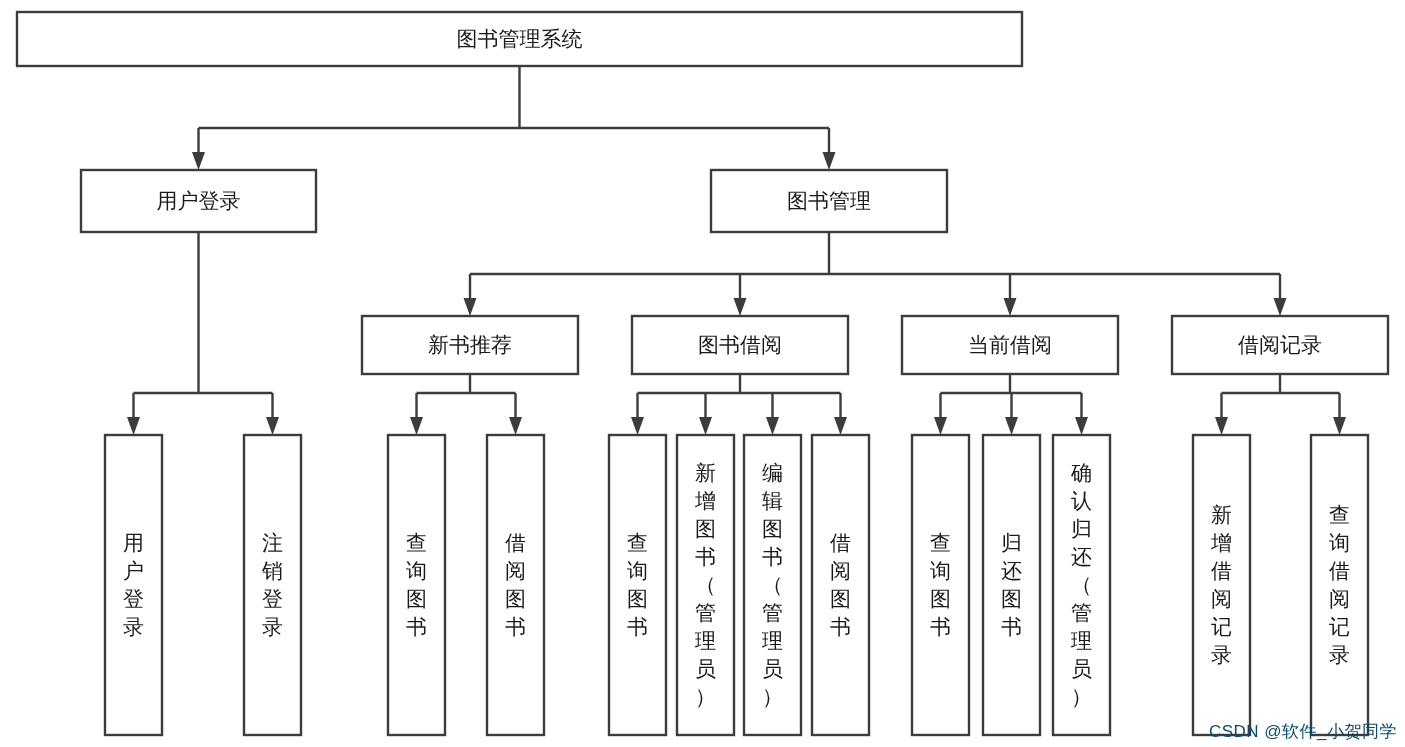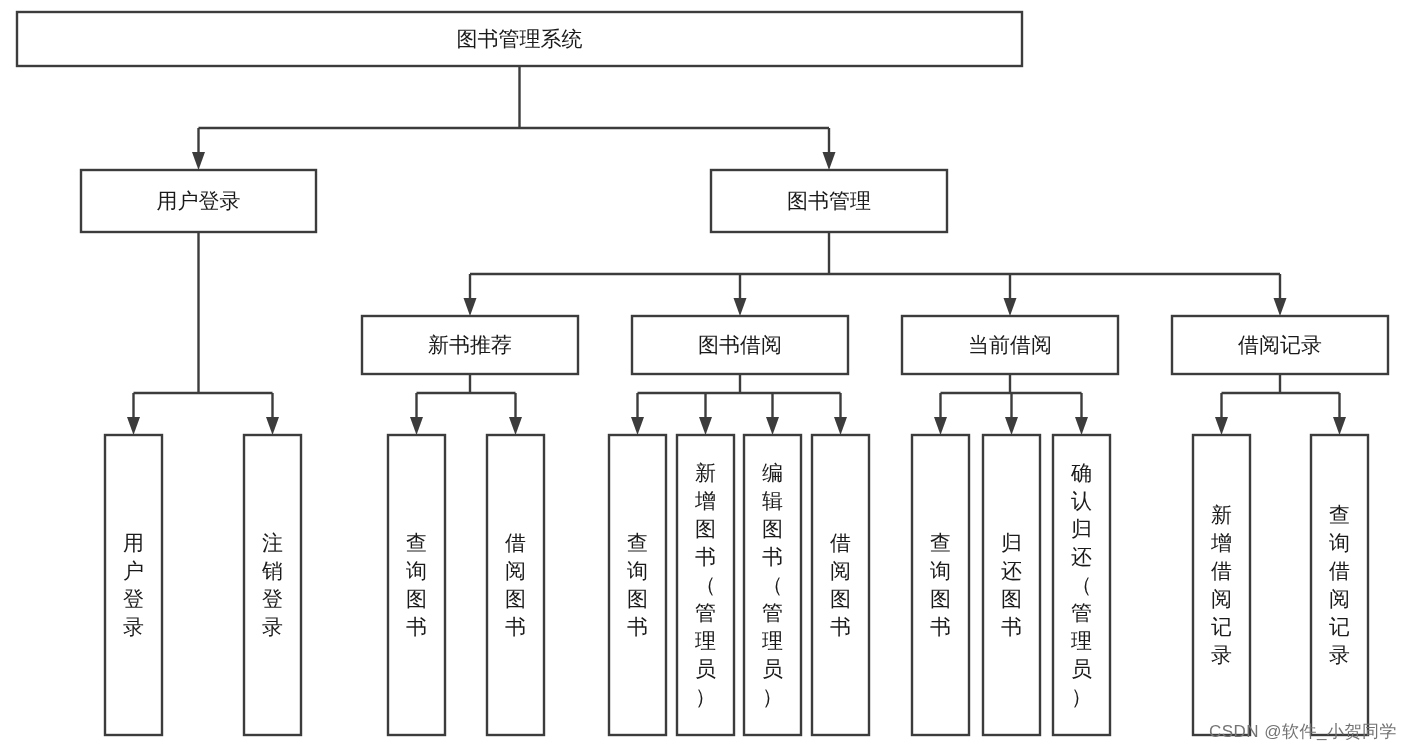--- a/index.html
+++ b/index.html
@@ -56,21 +56,21 @@
   .edge-arrow {
     fill: #3c3c3c;
     stroke: none;
   }
   .watermark-text {
     position: absolute;
     right: 8px;
     bottom: 4px;
     font-family: "Liberation Sans", "DejaVu Sans", sans-serif;
     font-size: 17px;
-    color: #737373;
+    color: #0c4a6e;
     letter-spacing: 0.5px;
     user-select: none;
     pointer-events: none;
     white-space: nowrap;
   }
 </style>
 </head>
 <body>
 
 <div id="diagram-root">

